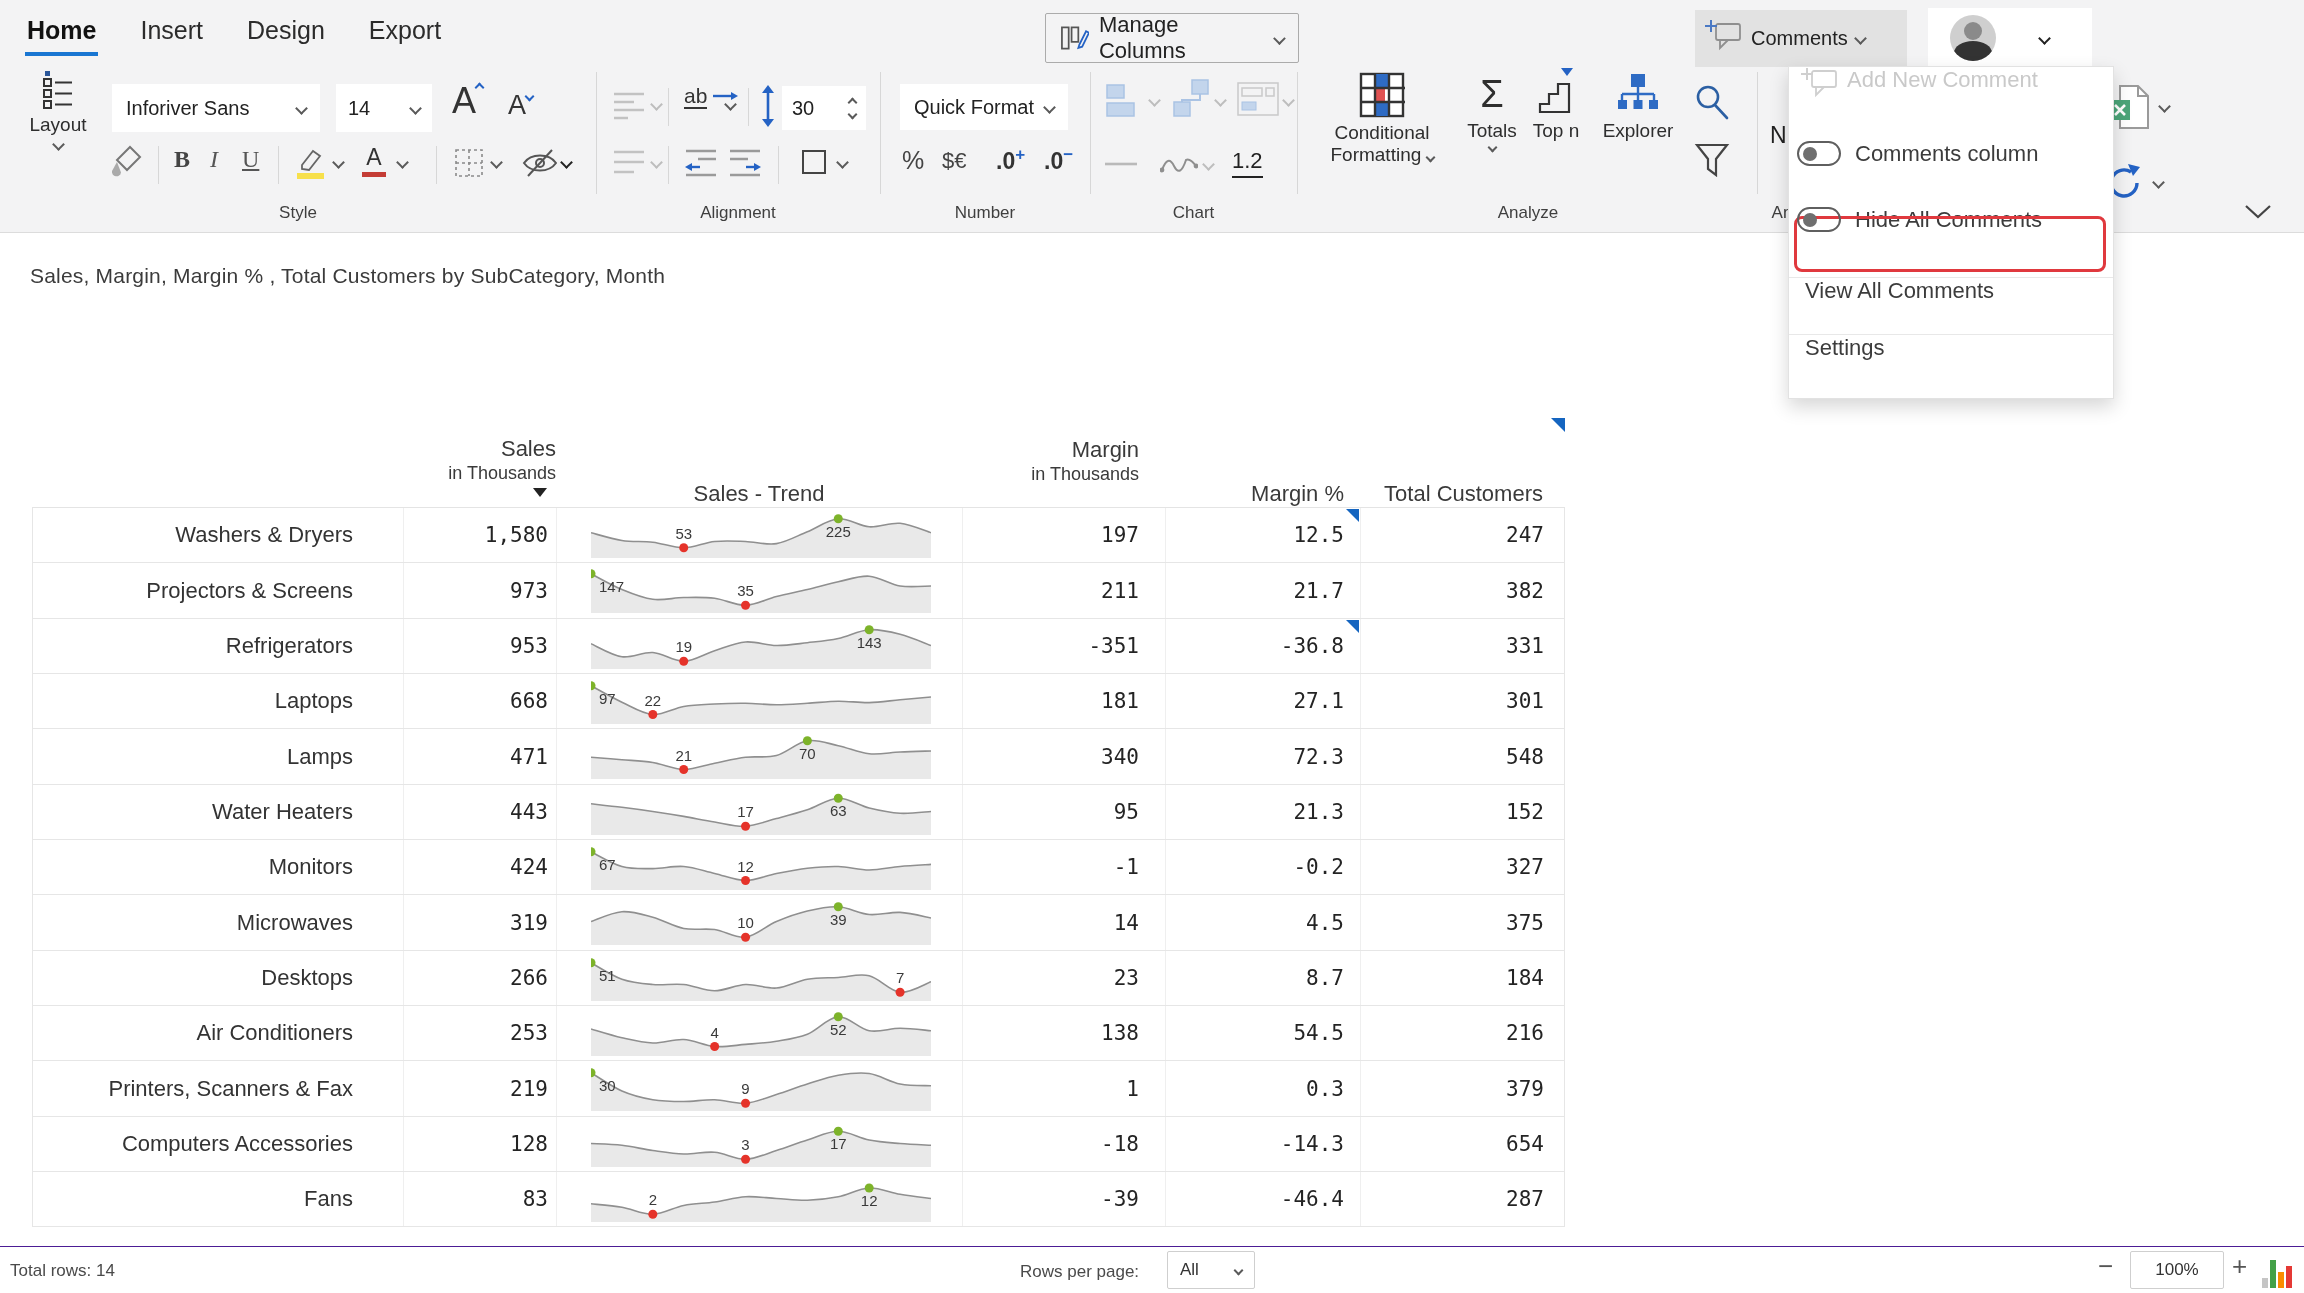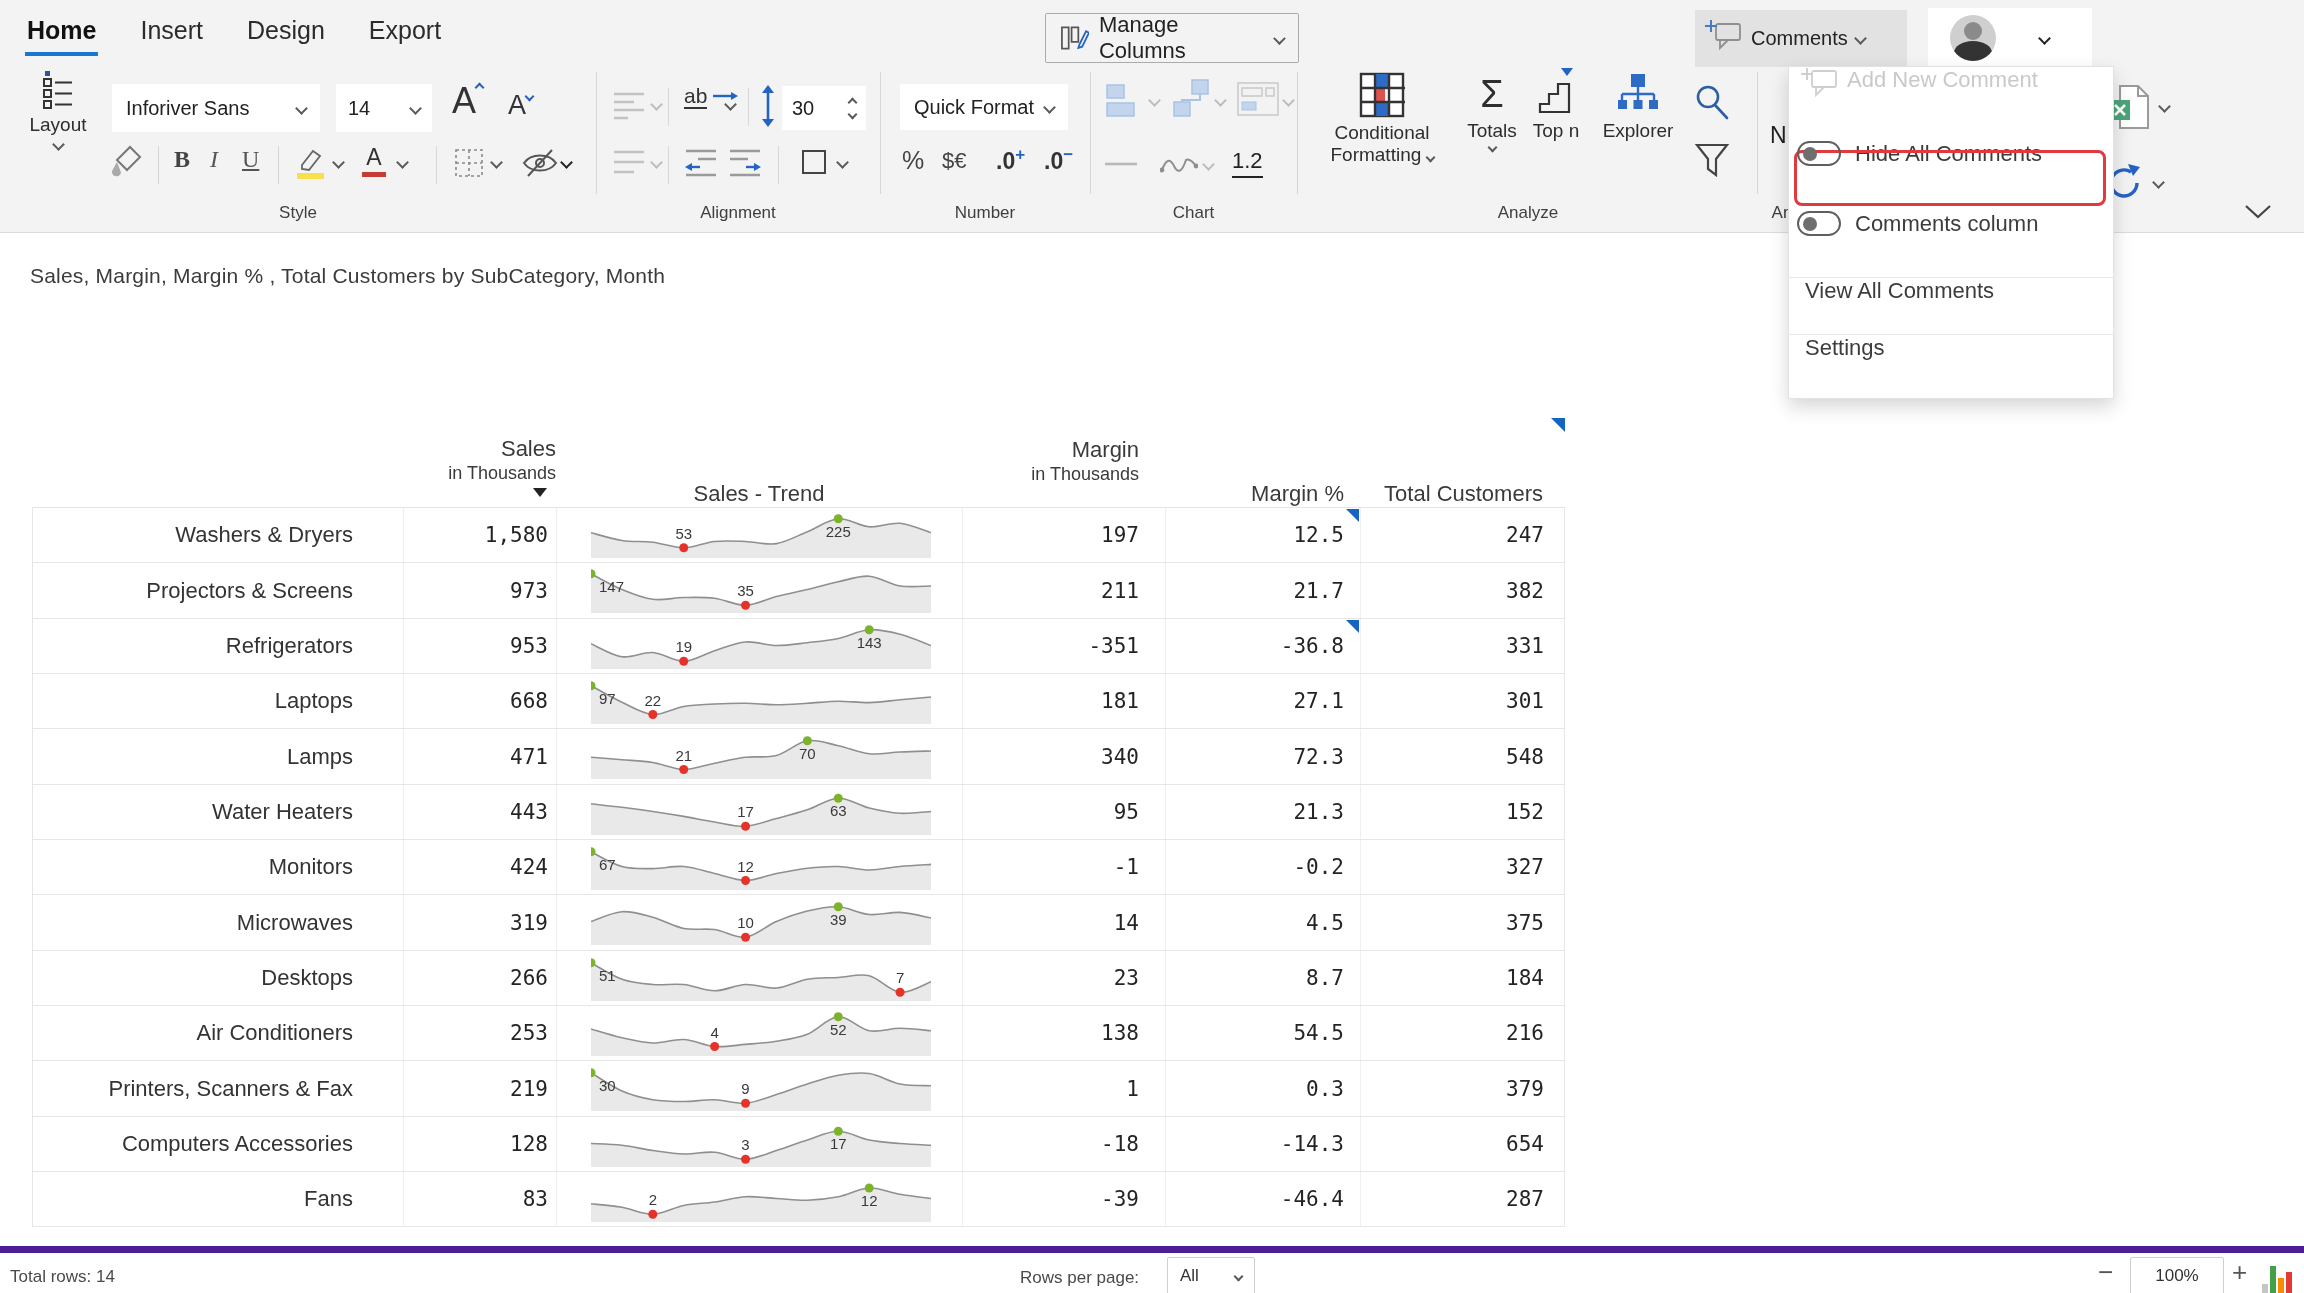--- a/index.html
+++ b/index.html
@@ -70,21 +70,21 @@
   .c-num{justify-content:flex-end;font-family:"DejaVu Sans Mono",monospace;font-size:21px;color:#242424}
   .c-sales{padding-right:8px}
   .c-margin{padding-right:26px}
   .c-pct{padding-right:16px}
   .c-tc{padding-right:22px}
   .marker{position:absolute;top:1px;right:1px;width:0;height:0;border-top:13px solid #1565c0;border-left:13px solid transparent}
   .hdr-marker{position:absolute;top:3px;right:0;width:0;height:0;border-top:14px solid #1565c0;border-left:14px solid transparent}
   .spark-wrap{position:absolute;left:34px;top:4px}
 
   
-  .footer{position:absolute;left:0;top:1246px;width:2304px;height:47px;border-top:7px solid #4c1d95;background:#fff}
+  .footer{position:absolute;left:0;top:1246px;width:2304px;height:47px;border-top:1px solid #4c1d95;background:#fff}
   .ftext{position:absolute;font-size:17px;color:#4a4a4a}
   .fbox{position:absolute;background:#fff;border:1px solid #cfcfcf;border-radius:2px;display:flex;align-items:center;font-size:17px;color:#333}
   .zoomsign{position:absolute;font-size:26px;color:#555;cursor:pointer}
   .logo{position:absolute;left:2262px;top:5px;width:36px;height:36px;display:flex;align-items:flex-end;gap:2px}
   .logo div{width:6px}
 </style>
 </head>
 <body>
 
 <div class="ribbon">
@@ -359,32 +359,32 @@
 
 <div class="menu" id="comments-menu">
     <div class="menu-item disabled" style="height: 74px;">
       <span class="cmt disabled" style="margin: 0px 8px 0px 12px;"><svg width="38" height="34" viewBox="0 0 38 34">
           <rect x="11" y="4" width="24" height="16" rx="2" fill="none"></rect>
           <path d="M15 20 v8 l8 -8" fill="none"></path>
           <path class="plus" d="M6 1 v12 M0 7 h12" fill="none"></path>
         </svg></span>
       <span class="mlbl">Add New Comment</span>
     </div>
+    <div class="menu-item" style="height: 66px;">
+      <div class="toggle" style="margin: 0px 14px 0px 8px;">
+        <div class="knob"></div>
+      </div>
+      <span class="mlbl">Comments column</span>
+    </div>
     <div class="menu-item" style="height: 70px;">
       <div class="hl-box" style="border-color: rgb(224, 57, 62);"></div>
       <div class="toggle" style="margin: 0px 14px 0px 8px;">
         <div class="knob"></div>
       </div>
       <span class="mlbl">Hide All Comments</span>
-    </div>
-    <div class="menu-item" style="height: 66px;">
-      <div class="toggle" style="margin: 0px 14px 0px 8px;">
-        <div class="knob"></div>
-      </div>
-      <span class="mlbl">Comments column</span>
     </div>
     <div class="menu-sep"></div>
     <div class="menu-item" style="height: 56px; padding-left: 16px;">
       <span class="mlbl">View All Comments</span>
     </div>
     <div class="menu-sep"></div>
     <div class="menu-item" style="height: 63px; padding-left: 16px;">
       <span class="mlbl">Settings</span>
     </div>
   </div>

